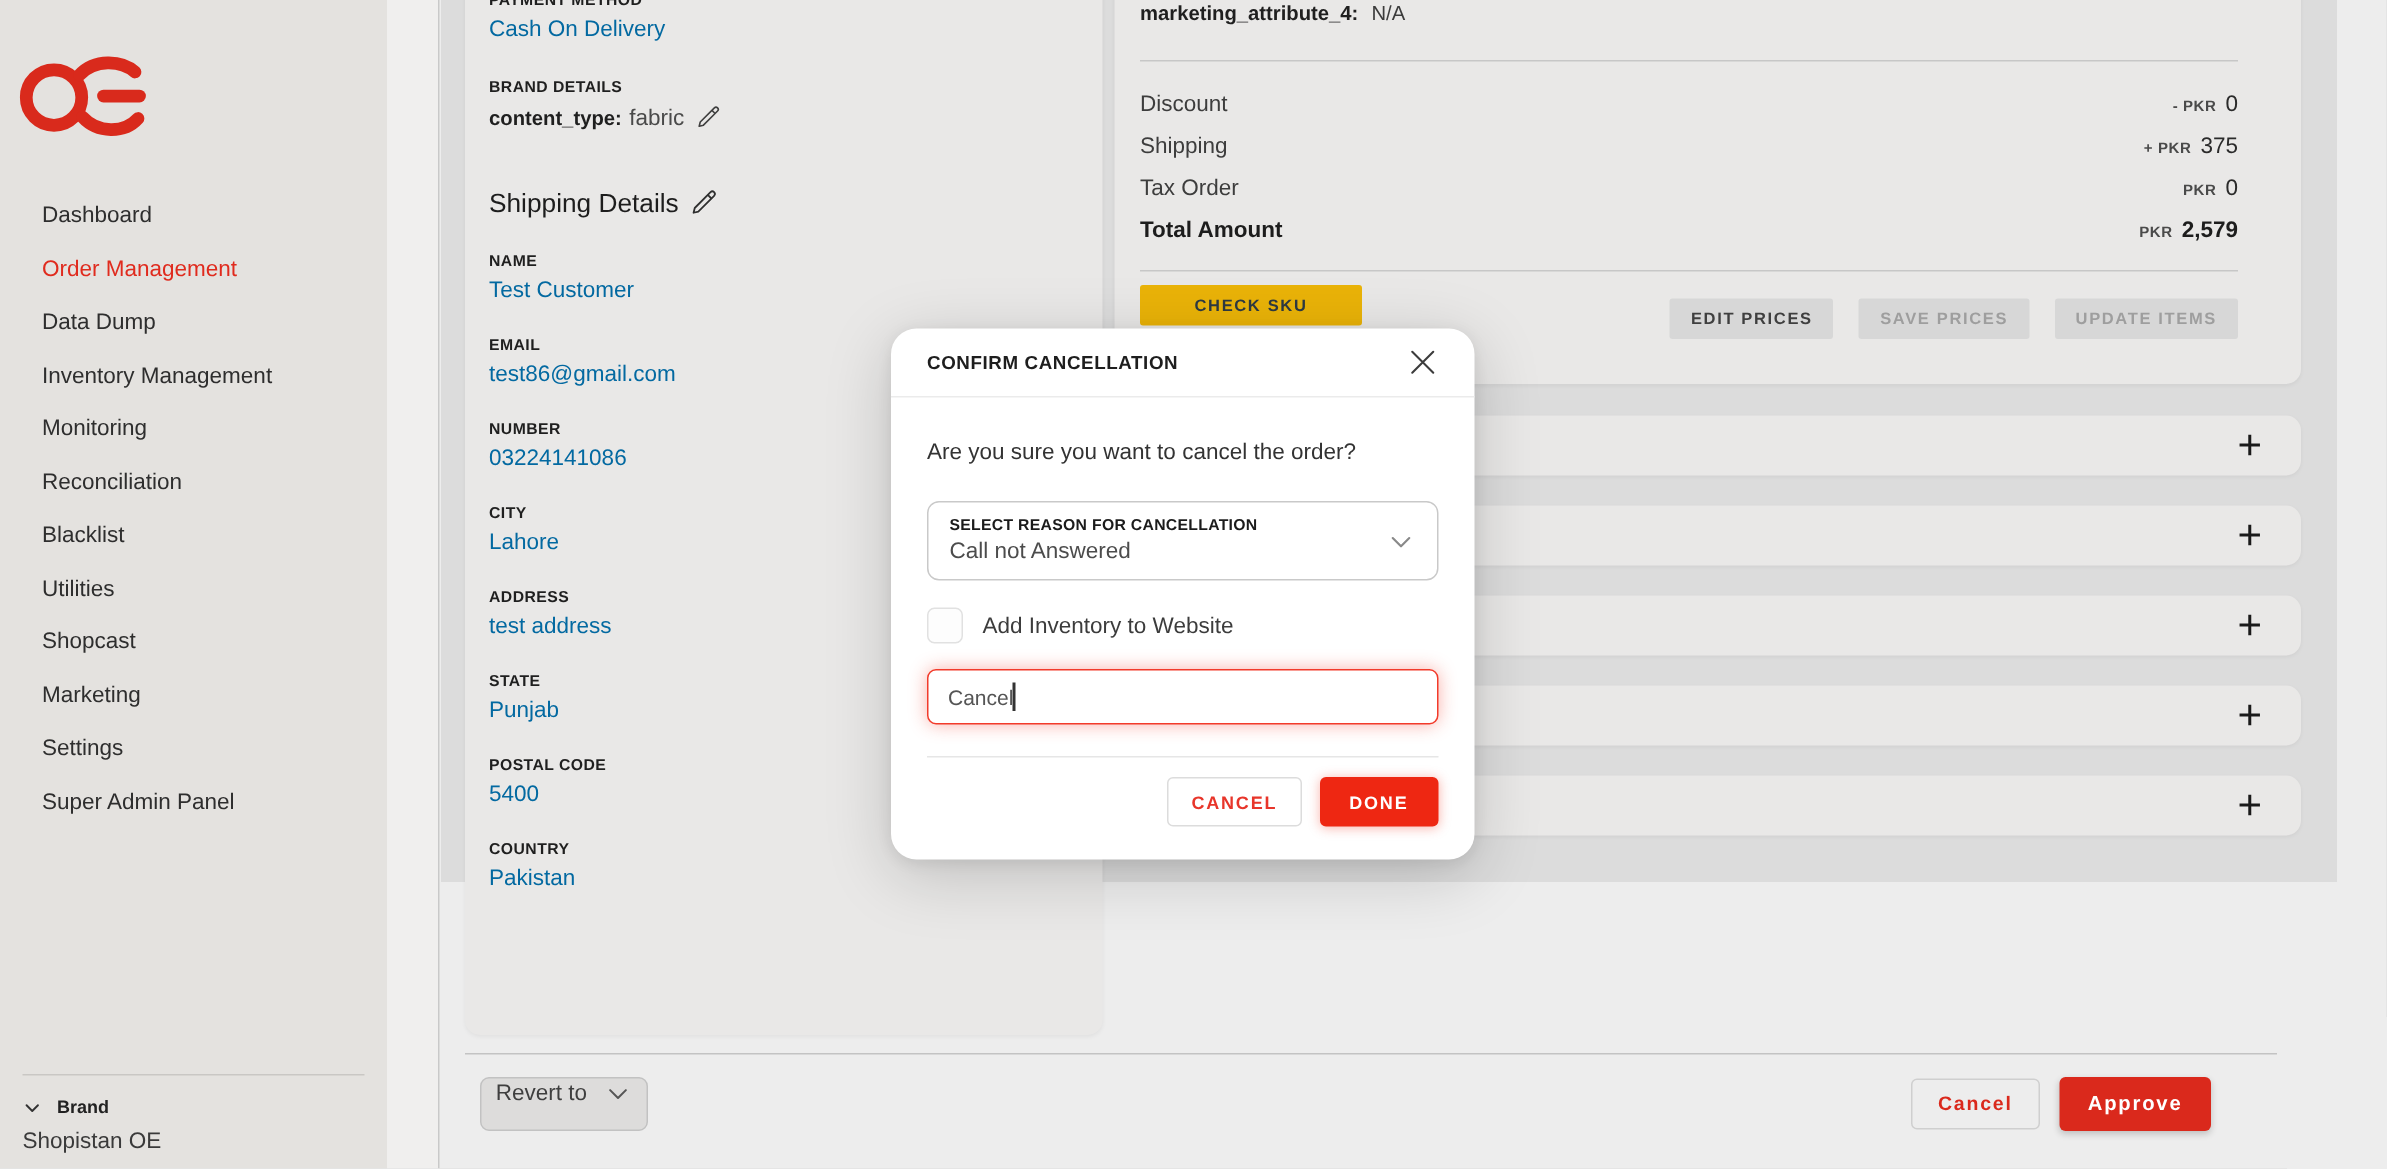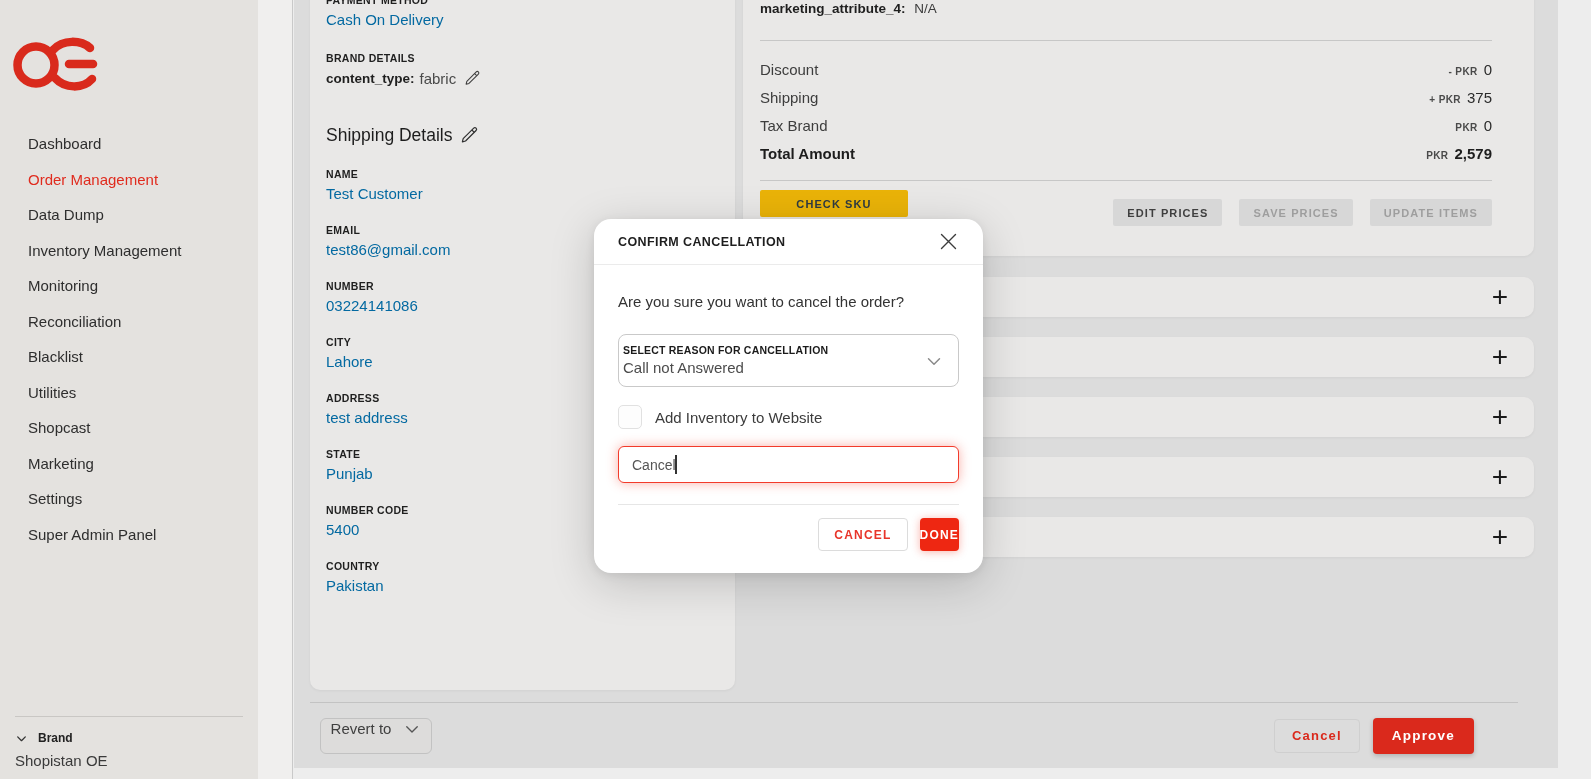--- a/index.html
+++ b/index.html
@@ -21,21 +21,21 @@
   .nav-item{font-size:15px;color:#2e2e2e;height:21px;line-height:21px;cursor:pointer;white-space:nowrap;}
   .nav-item.active{color:#e02b1e;}
   .side-footer{position:absolute;left:0;bottom:10px;width:258px;padding:0 15px;}
   .side-divider{border:none;border-top:1px solid #c9c7c4;margin:0 0 14px;width:228px;}
   .brand-row{display:flex;align-items:center;gap:10px;cursor:pointer;}
   .brand-label{font-size:12px;font-weight:700;color:#222;}
   .brand-value{font-size:15px;color:#3a3a3a;margin-top:7px;}
   
   .gap-strip{position:absolute;left:258px;top:0;width:35px;height:779px;background:#f0efee;border-right:1px solid #c9c9c9;}
   
-  .content{position:absolute;left:294px;top:0;width:1264px;height:768px;background:#dcdcdc;}
+  .content{position:absolute;left:294px;top:0;width:1264px;height:588px;background:#dcdcdc;}
   .card{background:#e9e8e7;border-radius:10px;box-shadow:0 1px 3px rgba(0,0,0,.05);}
   .left-card{position:absolute;left:16px;top:-10px;width:425px;height:700px;padding:4px 16px 0;}
   .field-label{font-size:10.5px;font-weight:700;letter-spacing:.3px;color:#1f1f1f;}
   .field-value{font-size:15px;color:#0369a1;margin-top:5px;}
   .mt24{margin-top:24px;}
   .kv-row{display:flex;align-items:center;margin-top:6px;font-size:15px;color:#4a4a4a;}
   .kv-key{font-weight:700;color:#1f1f1f;font-size:13.5px;margin-right:5px;}
   .pencil{margin-left:8px;display:inline-flex;cursor:pointer;}
   .ship-head{display:flex;align-items:center;margin-top:38px;margin-bottom:10px;}
   .ship-title{font-size:17.5px;font-weight:400;color:#1d1d1d;}
@@ -78,37 +78,37 @@
                box-shadow:0 2px 5px rgba(0,0,0,.2);cursor:pointer;}
   
   .modal{position:absolute;left:594px;top:219px;width:389px;background:#fff;border-radius:17px;
          box-shadow:0 10px 45px rgba(0,0,0,.18),0 2px 10px rgba(0,0,0,.08);}
   .modal-header{height:46px;display:flex;align-items:center;justify-content:space-between;
                 padding:0 24px;border-bottom:1px solid #ebebeb;}
   .modal-title{font-size:12.5px;font-weight:600;letter-spacing:.4px;color:#1e1e1e;}
   .close-btn{background:none;border:none;padding:2px;display:flex;cursor:pointer;}
   .modal-body{padding:18px 24px 22px;}
   .question{font-size:15px;color:#333;margin:10px 0 24px;}
-  .select-box{border:1px solid #c9c9c9;border-radius:8px;padding:9px 4px 10px;position:relative;cursor:pointer;background:#fff;}
+  .select-box{border:1px solid #c9c9c9;border-radius:8px;padding:9px 14px 10px;position:relative;cursor:pointer;background:#fff;}
   .select-label{font-size:10.5px;font-weight:700;color:#1b1b1b;letter-spacing:.2px;}
   .select-value{font-size:15px;color:#4c4c4c;margin-top:3px;}
   .select-chevron{position:absolute;right:13px;top:50%;transform:translateY(-50%);}
   .checkbox-row{display:flex;align-items:center;margin-top:18px;}
   .checkbox{width:24px;height:24px;border:1px solid #e1e1e1;border-radius:5px;background:#fdfdfd;cursor:pointer;flex:none;}
   .checkbox-label{font-size:15px;color:#3c3c3c;margin-left:13px;}
   .input-wrap{margin-top:17px;position:relative;}
   .reason-input{width:100%;height:37px;border:1.5px solid #f23b2b;border-radius:6px;padding:0 13px;
                 font-size:14px;color:#555;outline:none;background:#fff;font-family:inherit;
                 box-shadow:0 0 12px rgba(242,59,43,.4);}
   .caret{position:absolute;left:57px;top:9px;width:1.5px;height:19px;background:#333;}
   .modal-divider{border:none;border-top:1px solid #e6e6e6;margin:21px 0 0;}
   .modal-footer{display:flex;justify-content:flex-end;gap:12px;margin-top:13px;}
   .m-cancel{height:33px;padding:0 15px;background:#fff;border:1px solid #dcdcdc;border-radius:4px;
             color:#e8352a;font-size:12px;font-weight:700;letter-spacing:1.2px;font-family:inherit;cursor:pointer;}
-  .m-done{height:33px;padding:0 0;background:var(--accent_bright);border:none;border-radius:4px;
+  .m-done{height:33px;padding:0 20px;background:var(--accent_bright);border:none;border-radius:4px;
           color:#fff;font-size:12px;font-weight:700;letter-spacing:1.2px;font-family:inherit;cursor:pointer;
           box-shadow:0 1px 8px rgba(238,39,18,.35);}
   svg{display:block;}
 </style>
 </head>
 <body>
 
 <aside class="sidebar">
   <div class="logo">
     <svg width="88" height="64" viewBox="0 0 88 64" fill="none">
@@ -194,21 +194,21 @@
     </div>
     <div class="ship-field">
       <div class="field-label">ADDRESS</div>
       <div class="field-value">test address</div>
     </div>
     <div class="ship-field">
       <div class="field-label">STATE</div>
       <div class="field-value">Punjab</div>
     </div>
     <div class="ship-field">
-      <div class="field-label">NUMBER CODE</div>
+      <div class="field-label">POSTAL CODE</div>
       <div class="field-value">5400</div>
     </div>
     <div class="ship-field">
       <div class="field-label">COUNTRY</div>
       <div class="field-value">Pakistan</div>
     </div>
   </section>
 
   <section class="card right-card">
     <div class="marketing-row">
@@ -225,21 +225,21 @@
           </span>
       </div>
       <div class="sum-row">
         <span class="sum-label">Shipping</span>
         <span class="sum-amount">
             <span class="sum-prefix">+ PKR</span>
             <span class="sum-value">375</span>
           </span>
       </div>
       <div class="sum-row">
-        <span class="sum-label">Tax Brand</span>
+        <span class="sum-label">Tax Order</span>
         <span class="sum-amount">
             <span class="sum-prefix">PKR</span>
             <span class="sum-value">0</span>
           </span>
       </div>
       <div class="sum-row total">
         <span class="sum-label">Total Amount</span>
         <span class="sum-amount">
             <span class="sum-prefix">PKR</span>
             <span class="sum-value">2,579</span>

